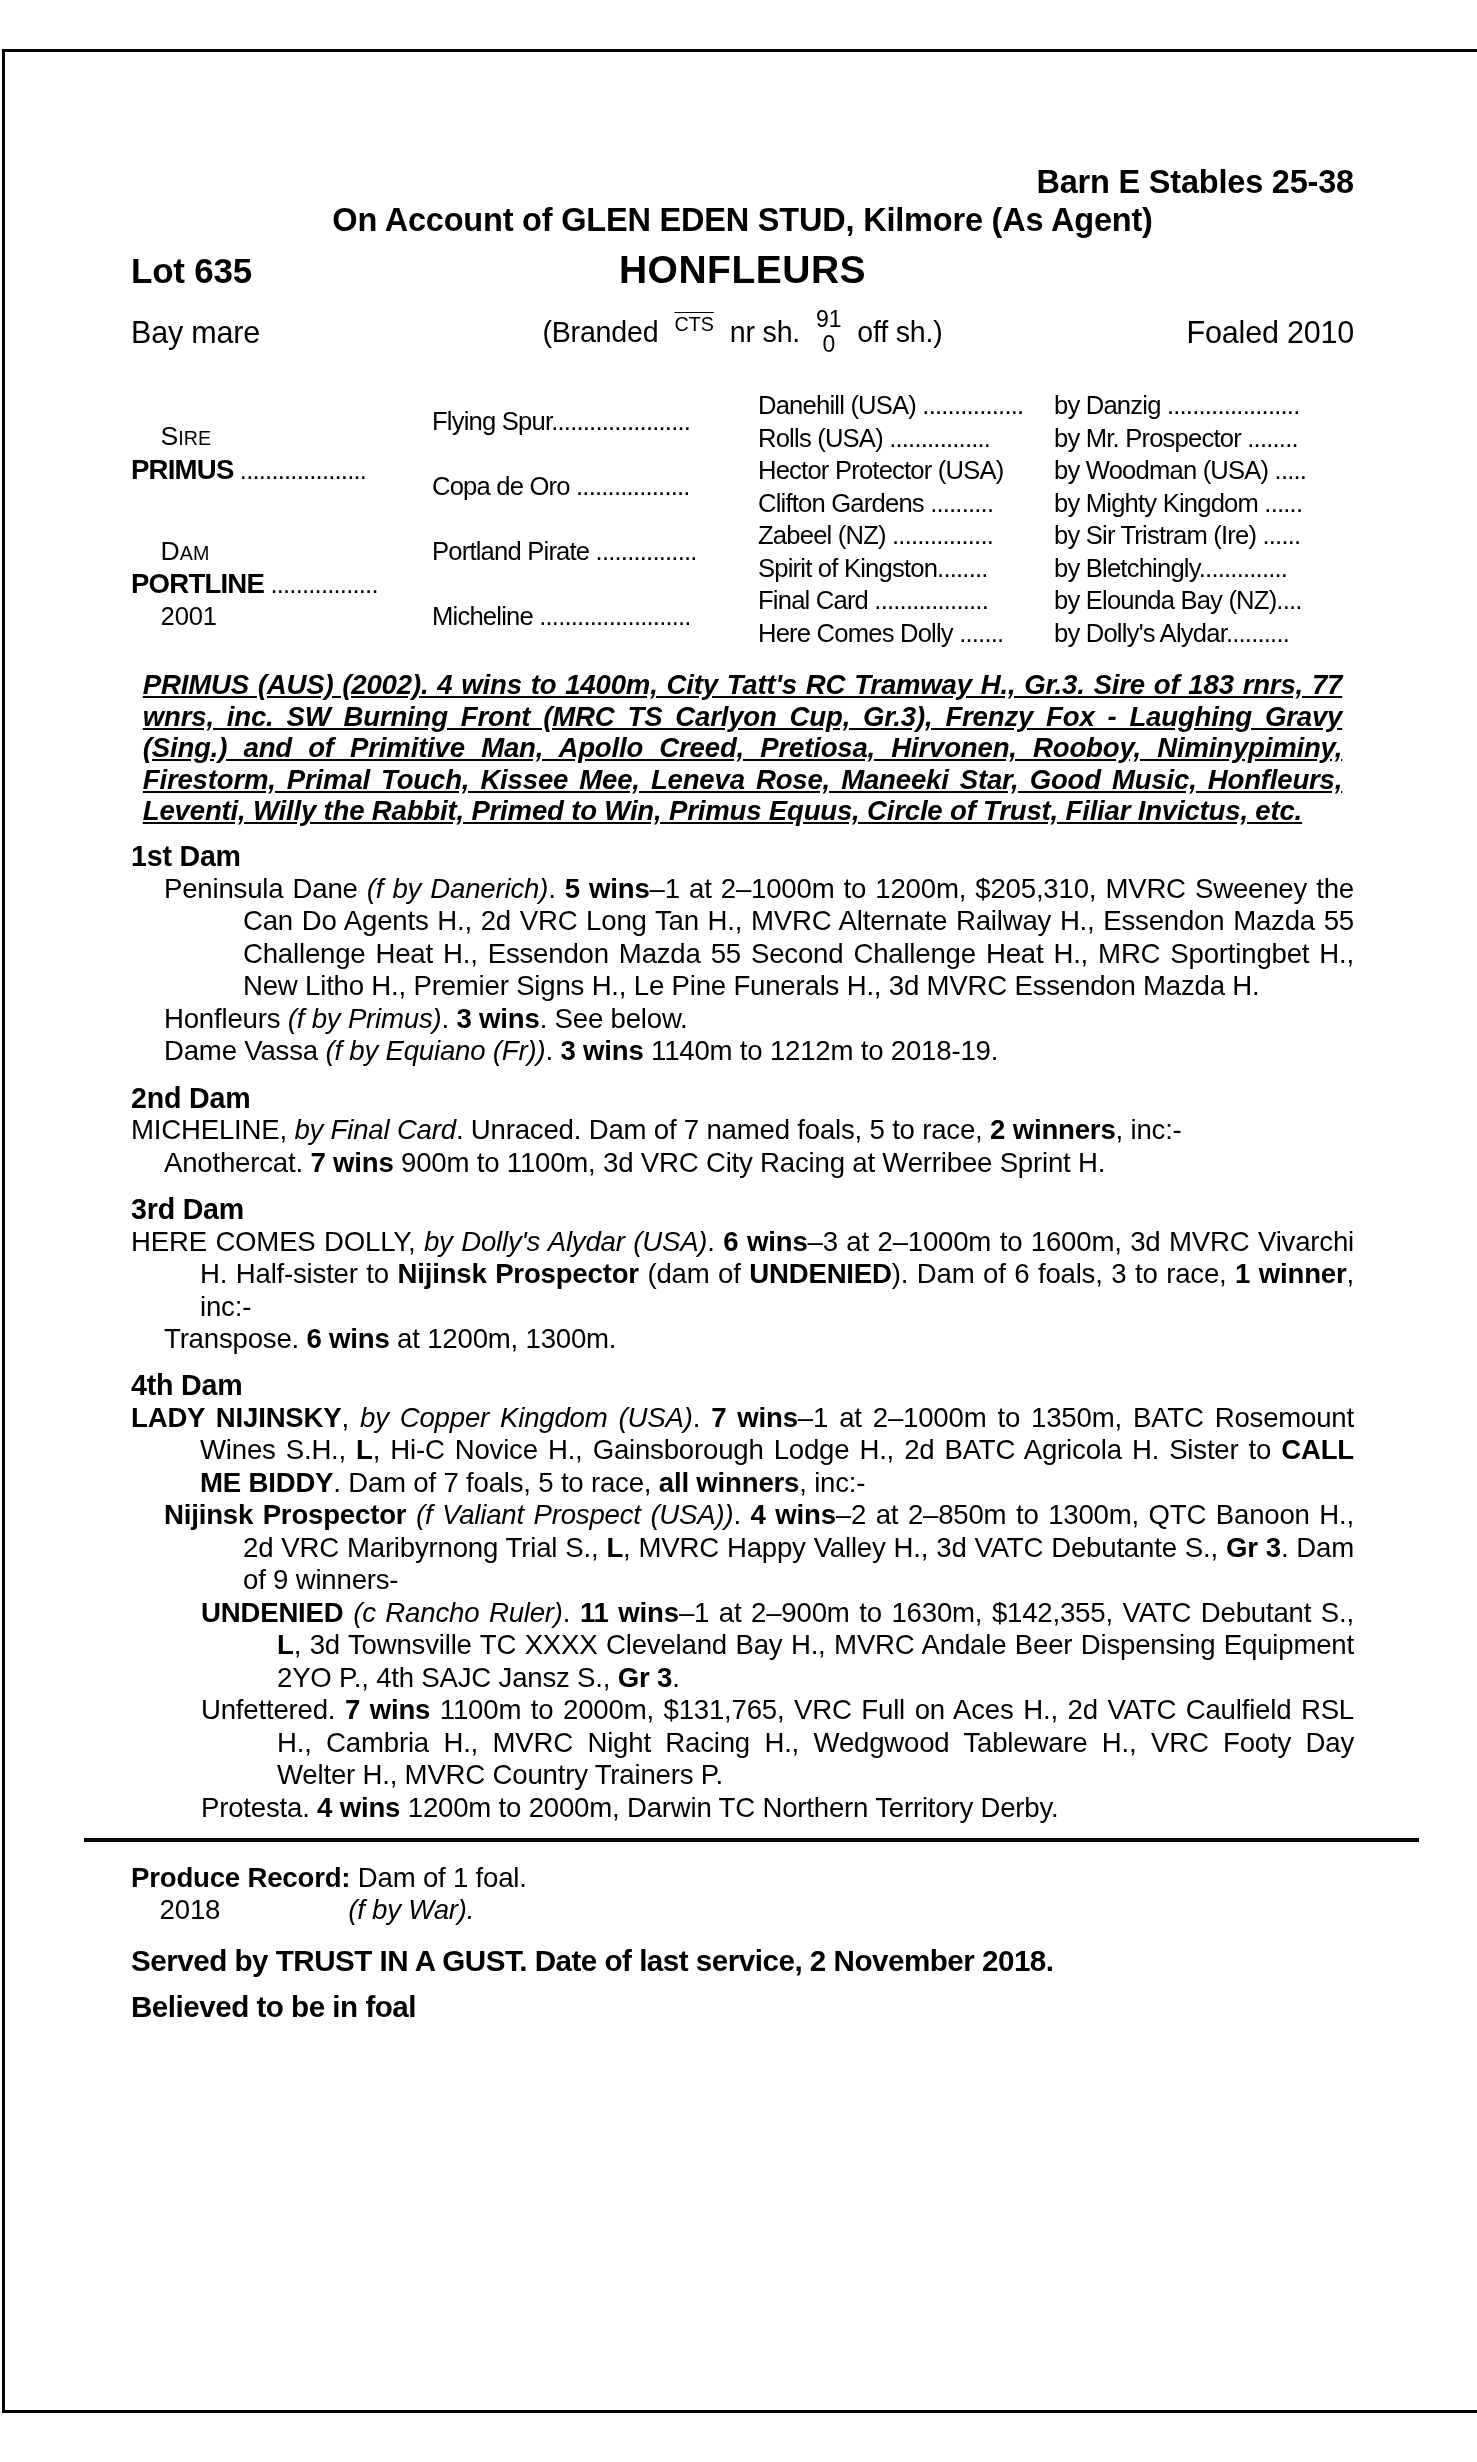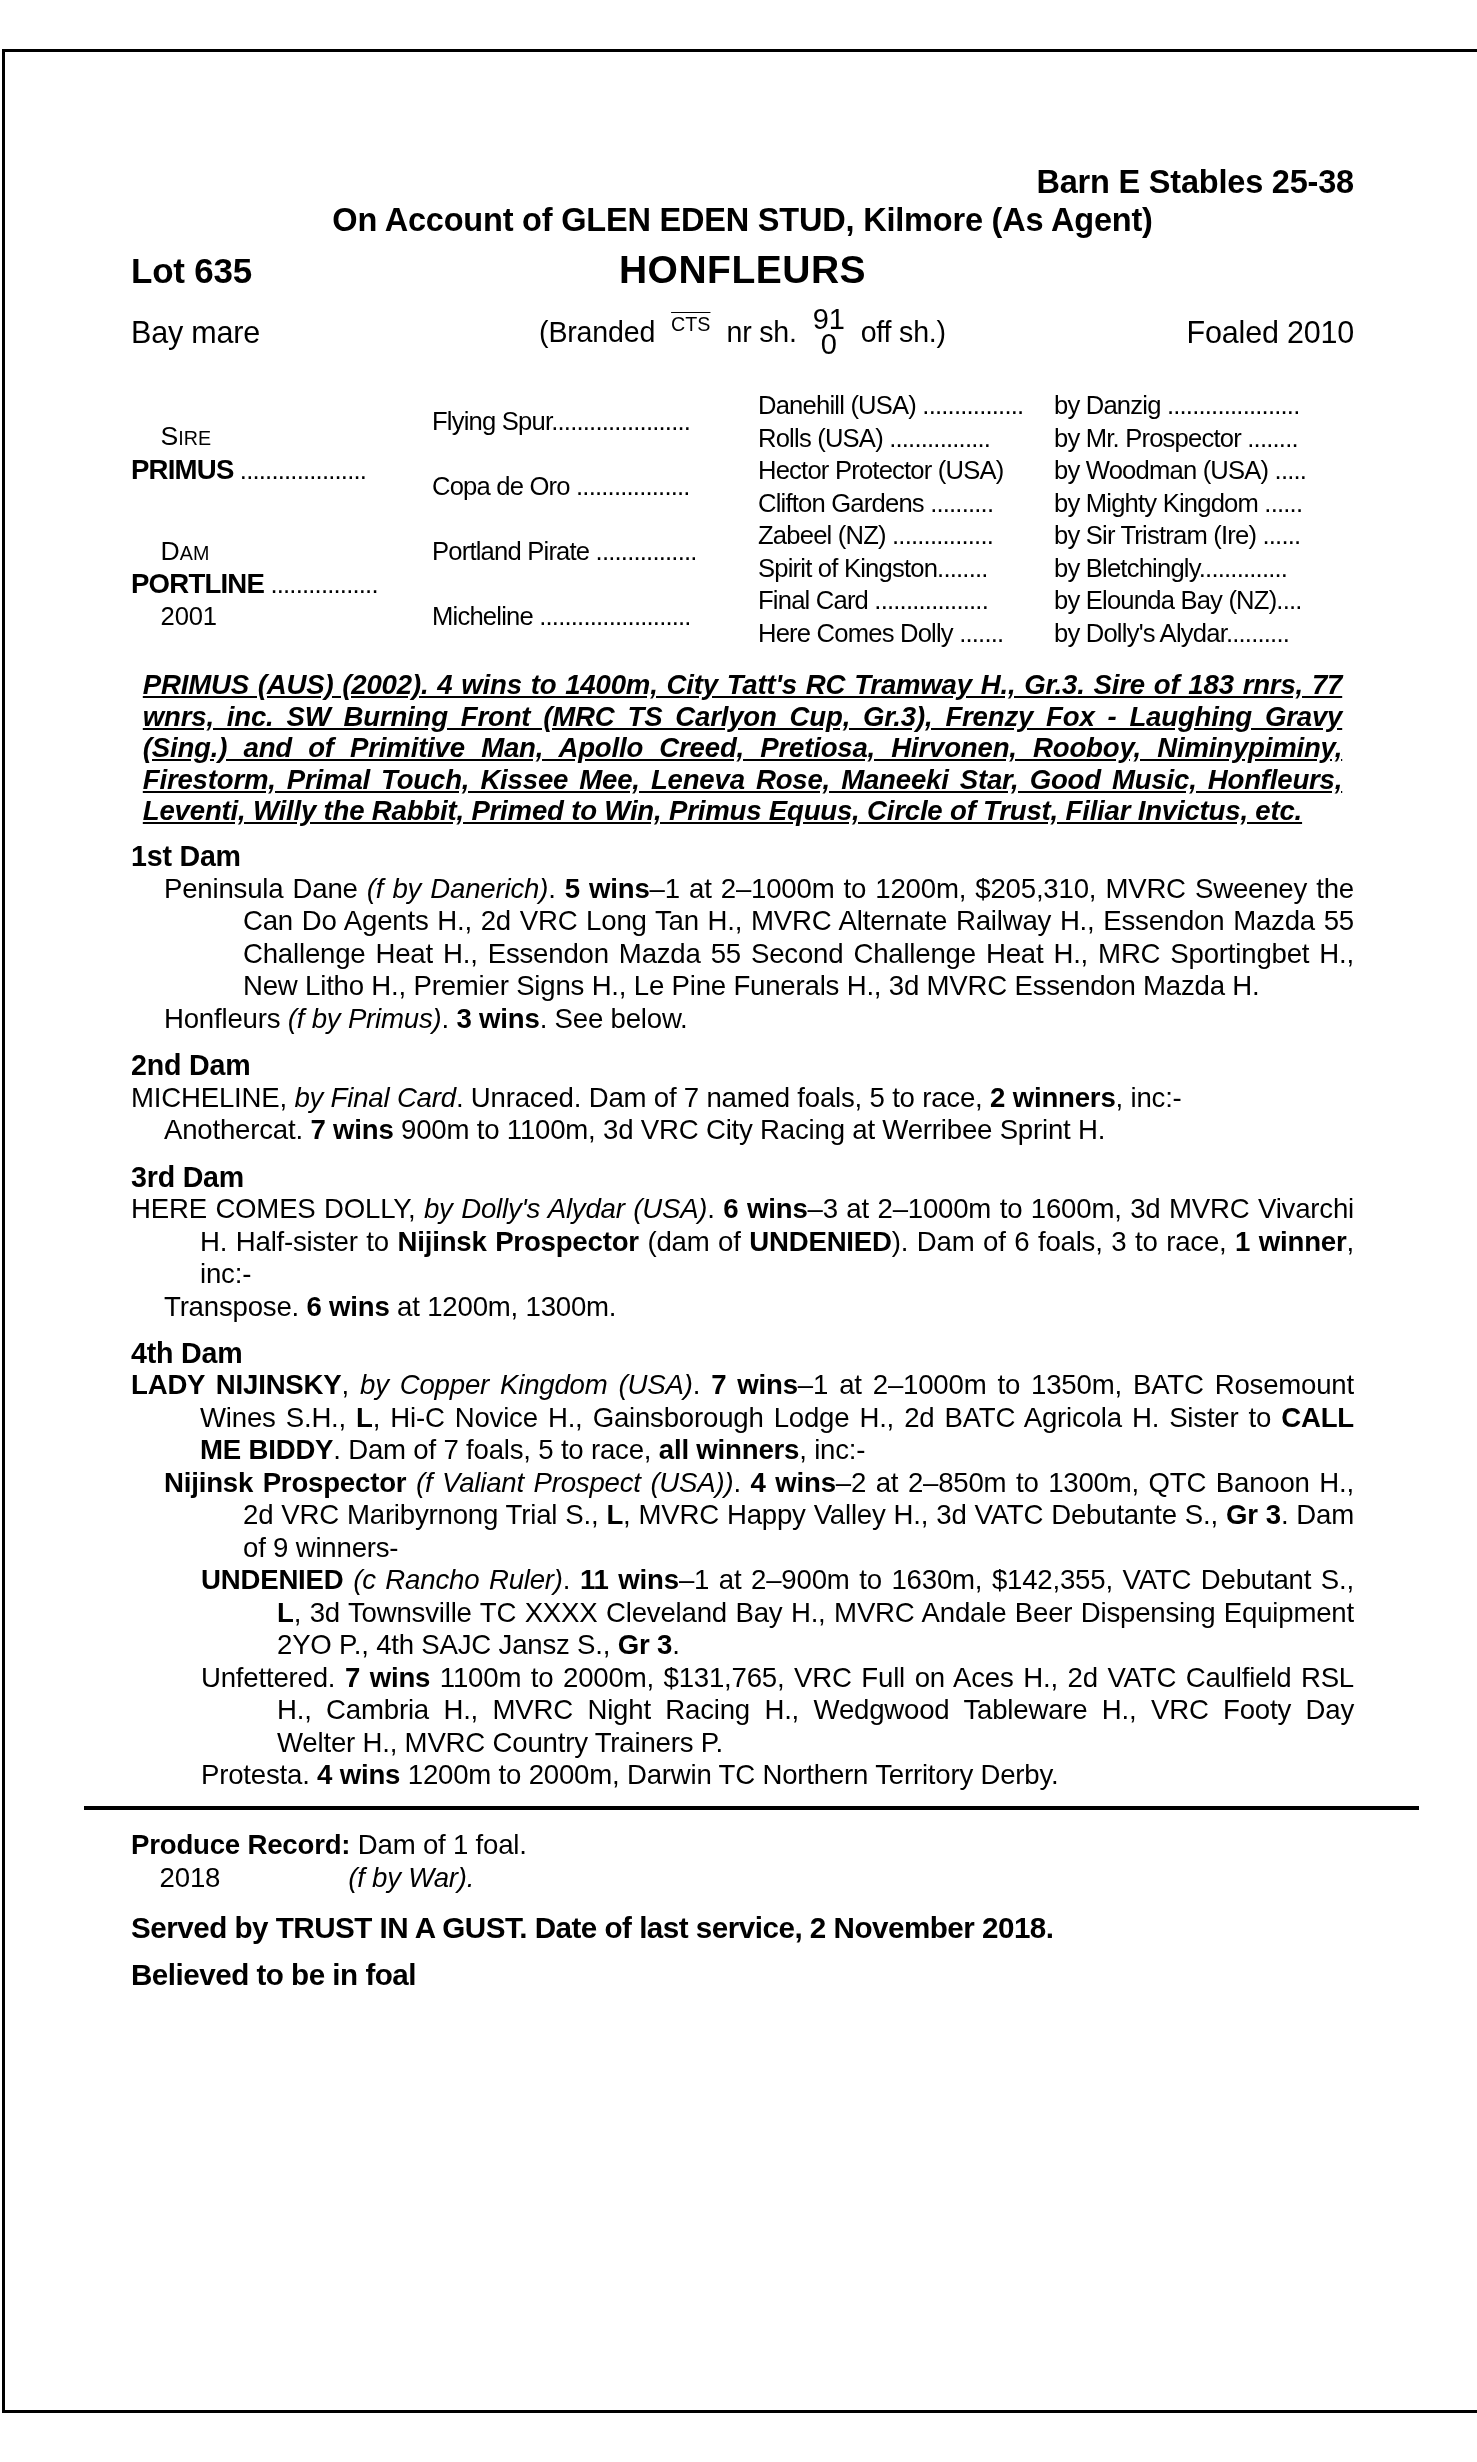--- a/index.html
+++ b/index.html
@@ -20,21 +20,21 @@
   .barn{margin-top:164px;text-align:right;font-weight:bold;font-size:32.5px;line-height:37px;}
   .account{text-align:center;font-weight:bold;font-size:32.5px;line-height:39px;}
   .lot-row{display:grid;grid-template-columns:1fr auto 1fr;align-items:baseline;margin-top:7.9px;}
   .lot{font-size:35px;font-weight:bold;}
   .title{font-size:39px;font-weight:bold;text-align:center;letter-spacing:0.5px;}
   .detail-row{display:grid;grid-template-columns:296px 1fr 296px;align-items:center;margin-top:13px;min-height:55px;}
   .desc{font-size:30.5px;}
   .foaled{font-size:30.5px;text-align:right;}
   .branded{font-size:28.6px;display:flex;justify-content:center;align-items:center;gap:16px;}
   .brand-mark{font-size:19.7px;text-decoration:overline;position:relative;top:-7.9px;letter-spacing:0;}
-  .stack{display:inline-flex;flex-direction:column;align-items:center;font-size:29px;line-height:25.6px;}
+  .stack{display:inline-flex;flex-direction:column;align-items:center;font-size:23px;line-height:25.6px;}
 
   
   .ped{
     display:grid;grid-template-columns:301px 326px 296px 300px;
     grid-auto-rows:32.5px;margin-top:29.6px;font-size:25.6px;
   }
   .ped .cell{white-space:nowrap;overflow:hidden;letter-spacing:-0.8px;display:flex;align-items:center;}
   .sire-block{grid-column:1;grid-row:1/5;display:flex;flex-direction:column;justify-content:center;}
   .dam-block{grid-column:1;grid-row:5/9;display:flex;flex-direction:column;justify-content:center;}
   .label-sc{padding-left:29.6px;font-size:19.7px;line-height:29.6px;letter-spacing:0;}
@@ -133,20 +133,21 @@
     <div class="cell c4" style="grid-row:7">by Elounda Bay (NZ)....</div>
     <div class="cell c3" style="grid-row:8">Here Comes Dolly .......</div>
     <div class="cell c4" style="grid-row:8">by Dolly's Alydar..........</div>
   </div>
 
   <div class="sirep">PRIMUS (AUS) (2002). 4 wins to 1400m, City Tatt's RC Tramway H., Gr.3. Sire of 183 rnrs, 77 wnrs, inc. SW Burning Front (MRC TS Carlyon Cup, Gr.3), Frenzy Fox - Laughing Gravy (Sing.) and of Primitive Man, Apollo Creed, Pretiosa, Hirvonen, Rooboy, Niminypiminy, Firestorm, Primal Touch, Kissee Mee, Leneva Rose, Maneeki Star, Good Music, Honfleurs, Leventi, Willy the Rabbit, Primed to Win, Primus Equus, Circle of Trust, Filiar Invictus, etc.</div>
 
   <div class="heading">1st Dam</div>
   <div class="para lv1"><span>Peninsula Dane </span><span class="s-i">(f by Danerich)</span><span>. </span><span class="s-b">5 wins</span><span>–1 at 2–1000m to 1200m, $205,310, MVRC Sweeney the Can Do Agents H., 2d VRC Long Tan H., MVRC Alternate Railway H., Essendon Mazda 55 Challenge Heat H., Essendon Mazda 55 Second Challenge Heat H., MRC Sportingbet H., New Litho H., Premier Signs H., Le Pine Funerals H., 3d MVRC Essendon Mazda H.</span></div>
   <div class="para lv1"><span>Honfleurs </span><span class="s-i">(f by Primus)</span><span>. </span><span class="s-b">3 wins</span><span>. See below.</span></div>
+  <div class="para lv1"><span>Dame Vassa </span><span class="s-i">(f by Equiano (Fr))</span><span>. </span><span class="s-b">3 wins</span><span> 1140m to 1212m to 2018-19.</span></div>
 
   <div class="heading">2nd Dam</div>
   <div class="para lv0"><span>MICHELINE, </span><span class="s-i">by Final Card</span><span>. Unraced. Dam of 7 named foals, 5 to race, </span><span class="s-b">2 winners</span><span>, inc:-</span></div>
   <div class="para lv1"><span>Anothercat. </span><span class="s-b">7 wins</span><span> 900m to 1100m, 3d VRC City Racing at Werribee Sprint H.</span></div>
 
   <div class="heading">3rd Dam</div>
   <div class="para lv0"><span>HERE COMES DOLLY, </span><span class="s-i">by Dolly's Alydar (USA)</span><span>. </span><span class="s-b">6 wins</span><span>–3 at 2–1000m to 1600m, 3d MVRC Vivarchi H. Half-sister to </span><span class="s-b">Nijinsk Prospector</span><span> (dam of </span><span class="s-b">UNDENIED</span><span>). Dam of 6 foals, 3 to race, </span><span class="s-b">1 winner</span><span>, inc:-</span></div>
   <div class="para lv1"><span>Transpose. </span><span class="s-b">6 wins</span><span> at 1200m, 1300m.</span></div>
 
   <div class="heading">4th Dam</div>

